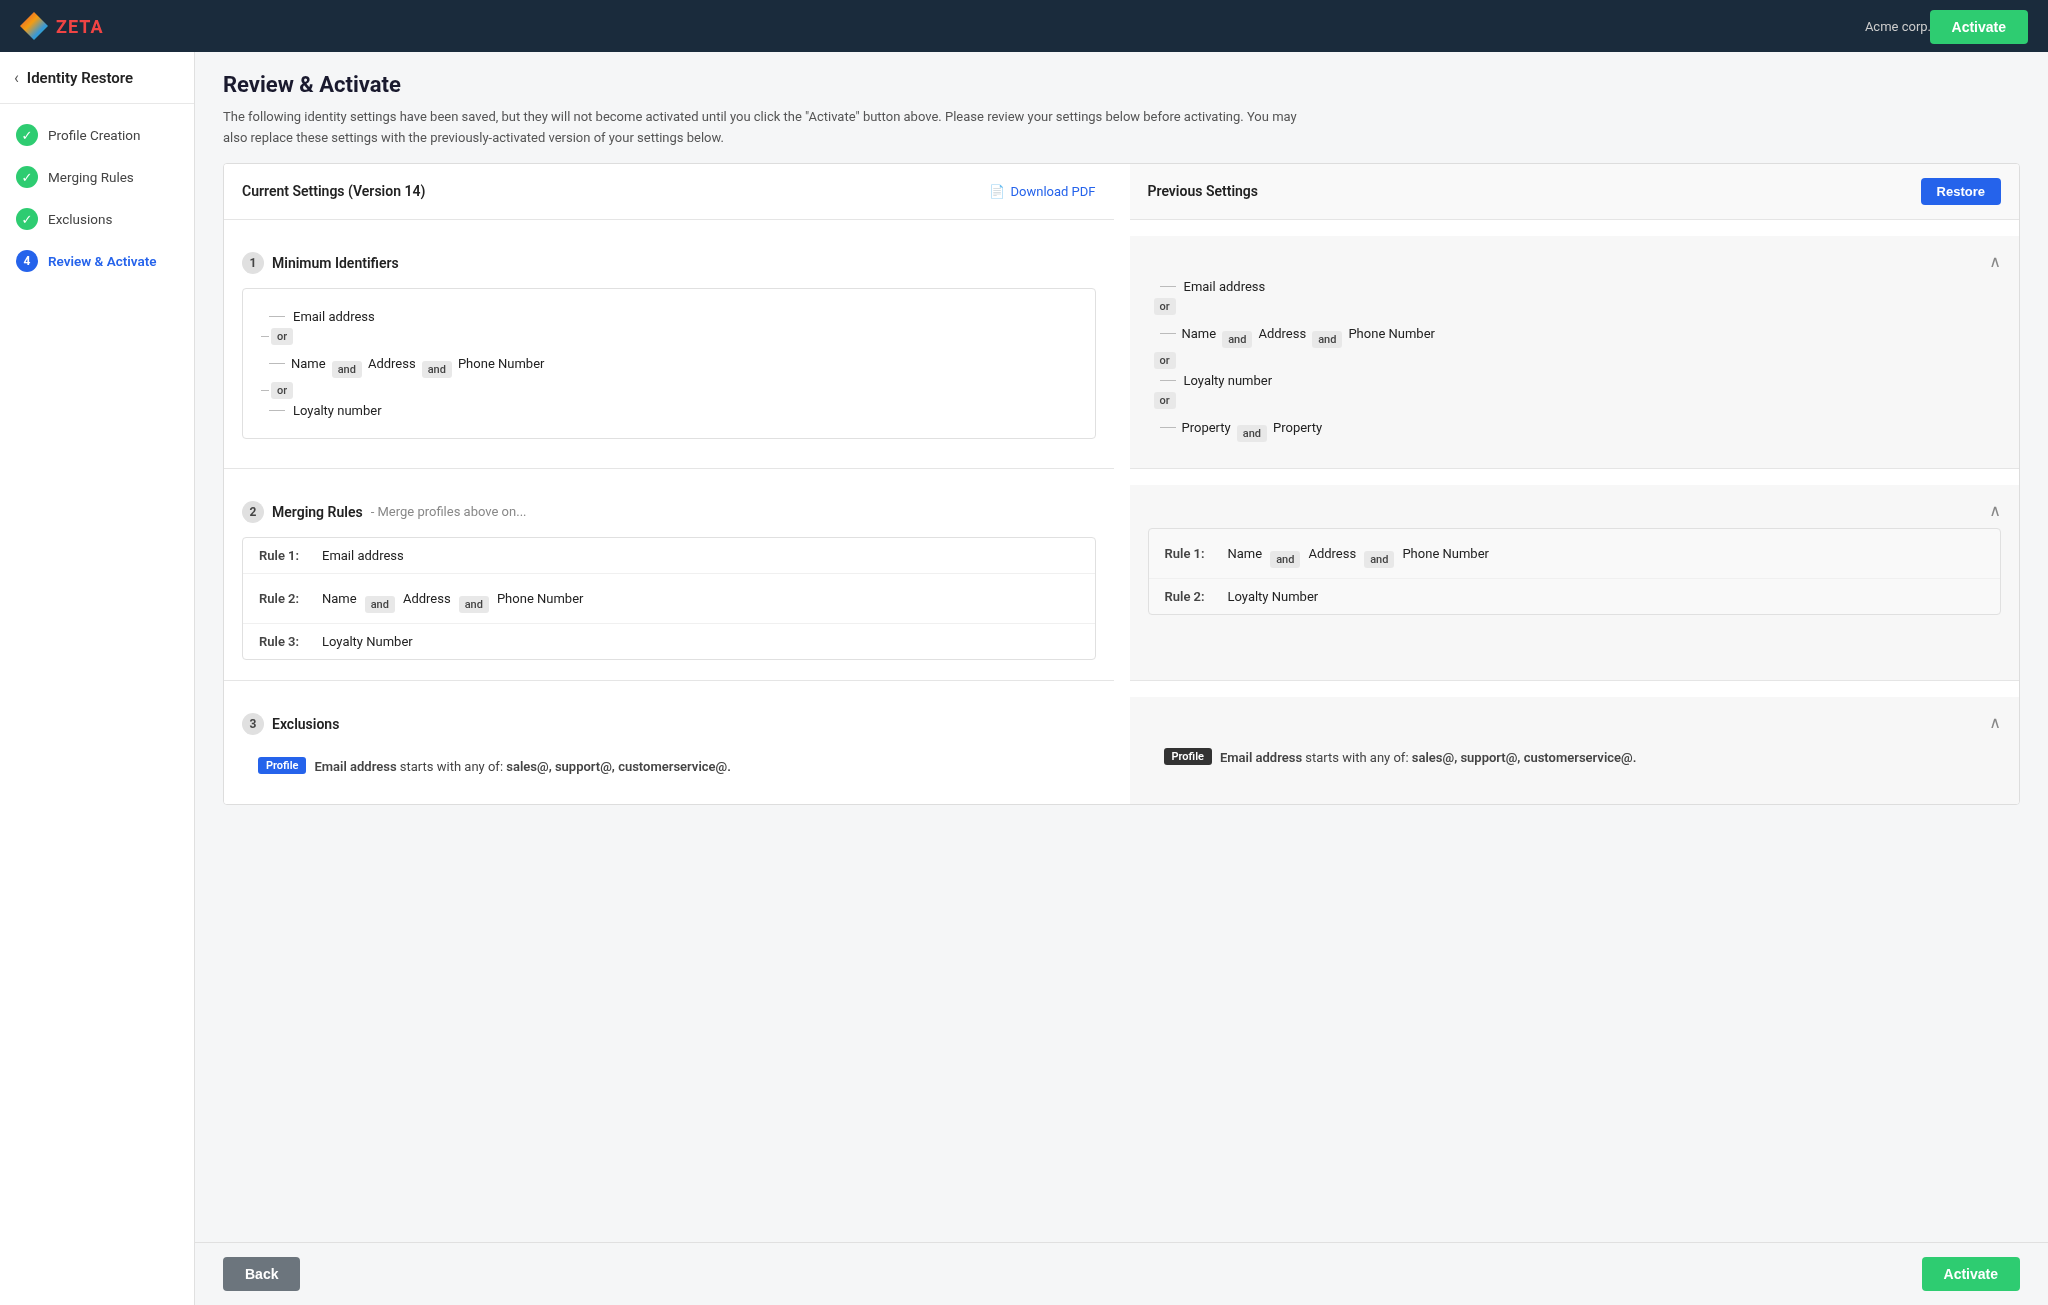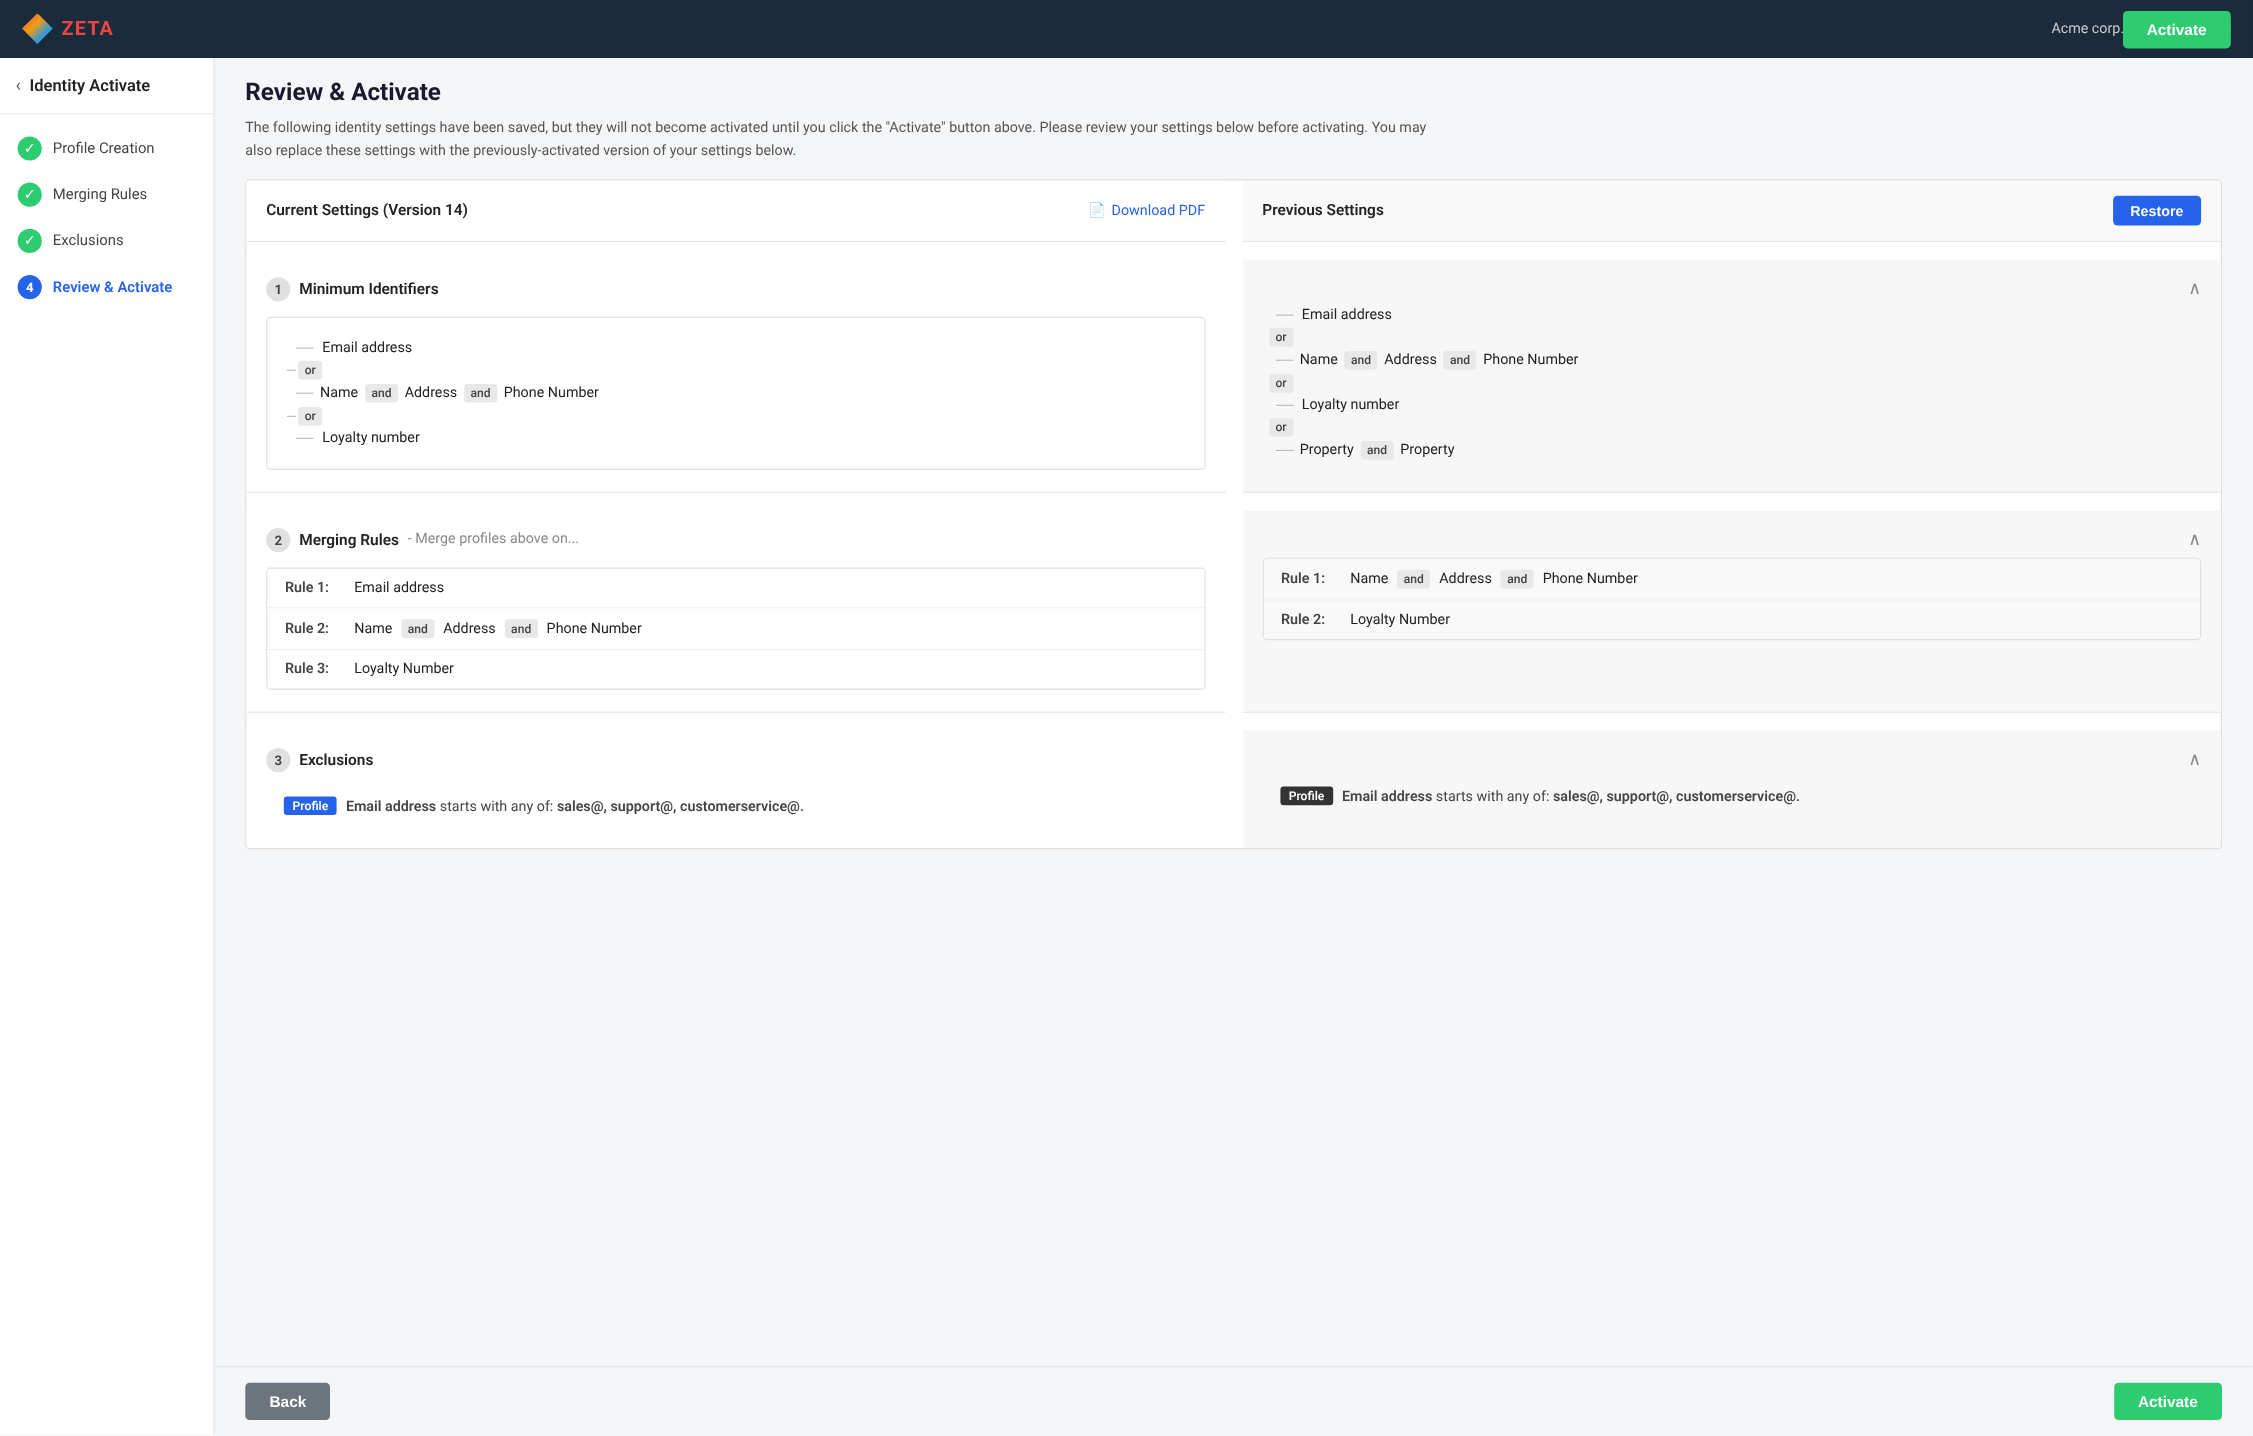--- a/index.html
+++ b/index.html
@@ -187,20 +187,21 @@
       border-radius: 3px;
       font-weight: 500;
     }
     .and-badge {
       background: #e8e8e8;
       color: #444;
       font-size: 11px;
       padding: 2px 6px;
       border-radius: 3px;
       font-weight: 500;
+      margin-top: 12px;
     }
 
     
     .rule-box {
       border: 1px solid #e0e0e0;
       border-radius: 4px;
       background: #fff;
       overflow: hidden;
     }
     .rule-row {
@@ -292,21 +293,21 @@
   </div>
 </nav>
 
 <button class="activate-btn-top">Activate</button>
 
 <div class="layout">
 
   <aside class="sidebar">
     <div class="sidebar-header">
       <span class="back-btn">‹</span>
-      <span class="sidebar-title">Identity Activate</span>
+      <span class="sidebar-title">Identity Restore</span>
     </div>
     <nav class="sidebar-nav">
       <div class="nav-item">
         <div class="nav-check">✓</div>
         <span>Profile Creation</span>
       </div>
       <div class="nav-item">
         <div class="nav-check">✓</div>
         <span>Merging Rules</span>
       </div>

